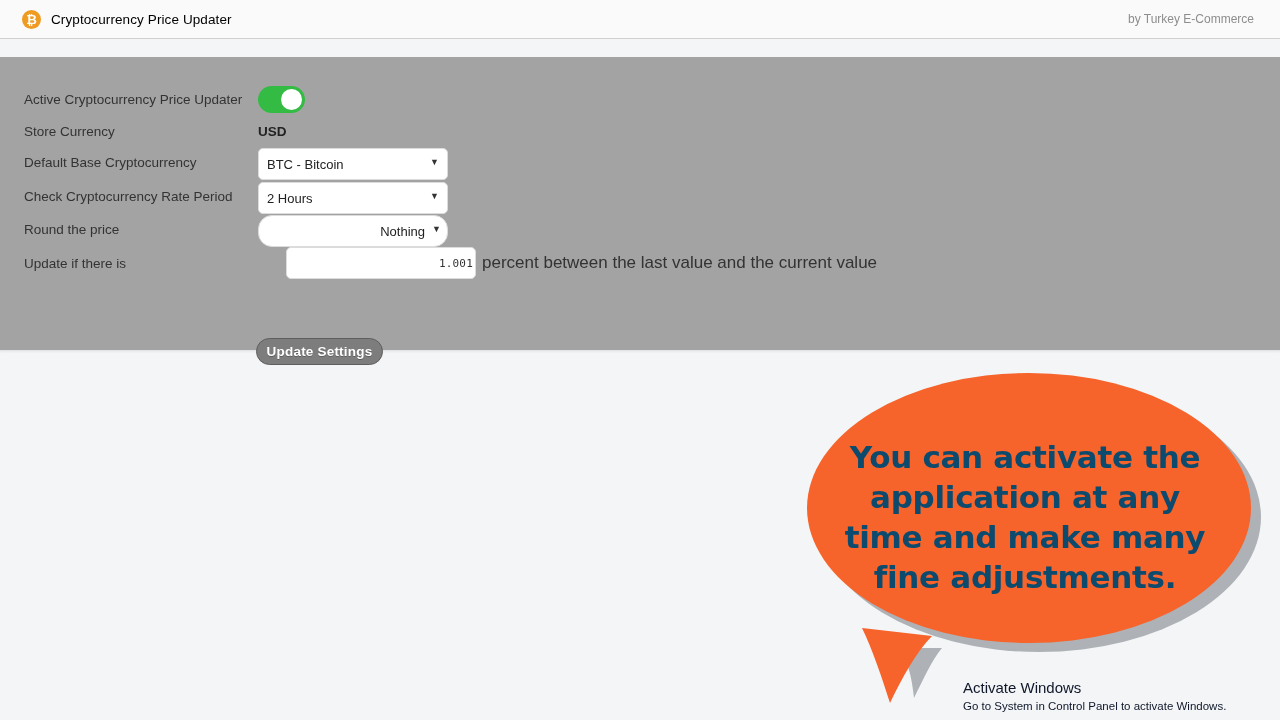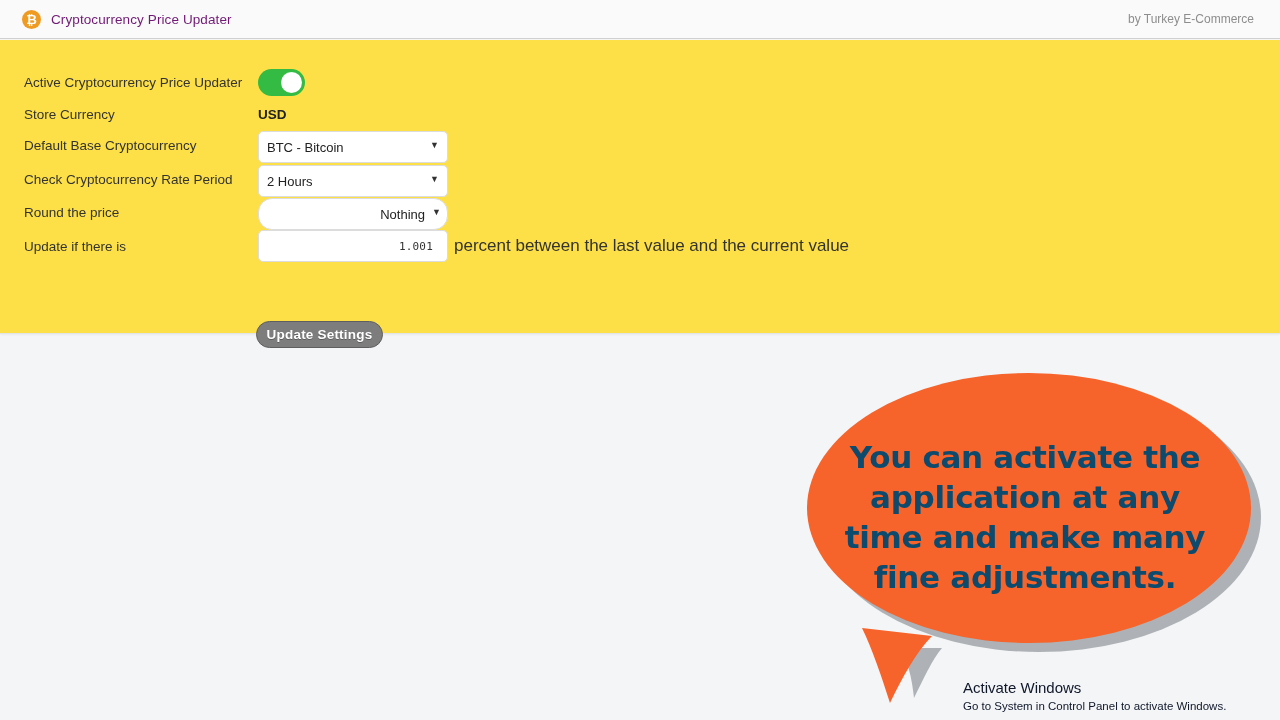--- a/index.html
+++ b/index.html
@@ -42,41 +42,41 @@
     color: #ffffff;
     font-size: 13px;
     font-weight: bold;
     line-height: 19px;
     text-align: center;
     font-family: "DejaVu Sans", sans-serif;
     display: block;
   }
   .brand-title {
     font-size: 13.5px;
-    color: #701a75;
+    color: #000000;
     letter-spacing: .1px;
   }
   .byline {
     position: absolute;
     right: 26px;
     top: 0;
     height: 39px;
     line-height: 39px;
     font-size: 12px;
     color: #8d8d8d;
   }
 
   
   .card {
     position: absolute;
-    top: 40px;
+    top: 57px;
     left: 0;
     width: 1280px;
     height: 294px;
-    background: #fde047;
+    background: #a3a3a3;
     border-bottom: 1px solid #e3e4e6;
     box-sizing: border-box;
     box-shadow: 0 1px 2px rgba(0,0,0,.05);
   }
 
   .form-row {
     position: absolute;
     left: 24px;
     height: 30px;
     display: flex;
@@ -160,22 +160,23 @@
   .ctl.align-right {
     text-align: right;
     padding-right: 22px;
     border-radius: 14px;
   }
   .ctl.num {
     text-align: right;
     font-family: "DejaVu Sans Mono", monospace;
     font-size: 11px;
     color: #333;
-    padding-right: 14px;
+    padding-right: 2px;
     letter-spacing: .2px;
+    margin-left: 28px;
   }
   .suffix-text {
     margin-left: 6px;
     font-size: 17px;
     color: #333333;
     white-space: nowrap;
   }
 
   
   .submit-btn {

